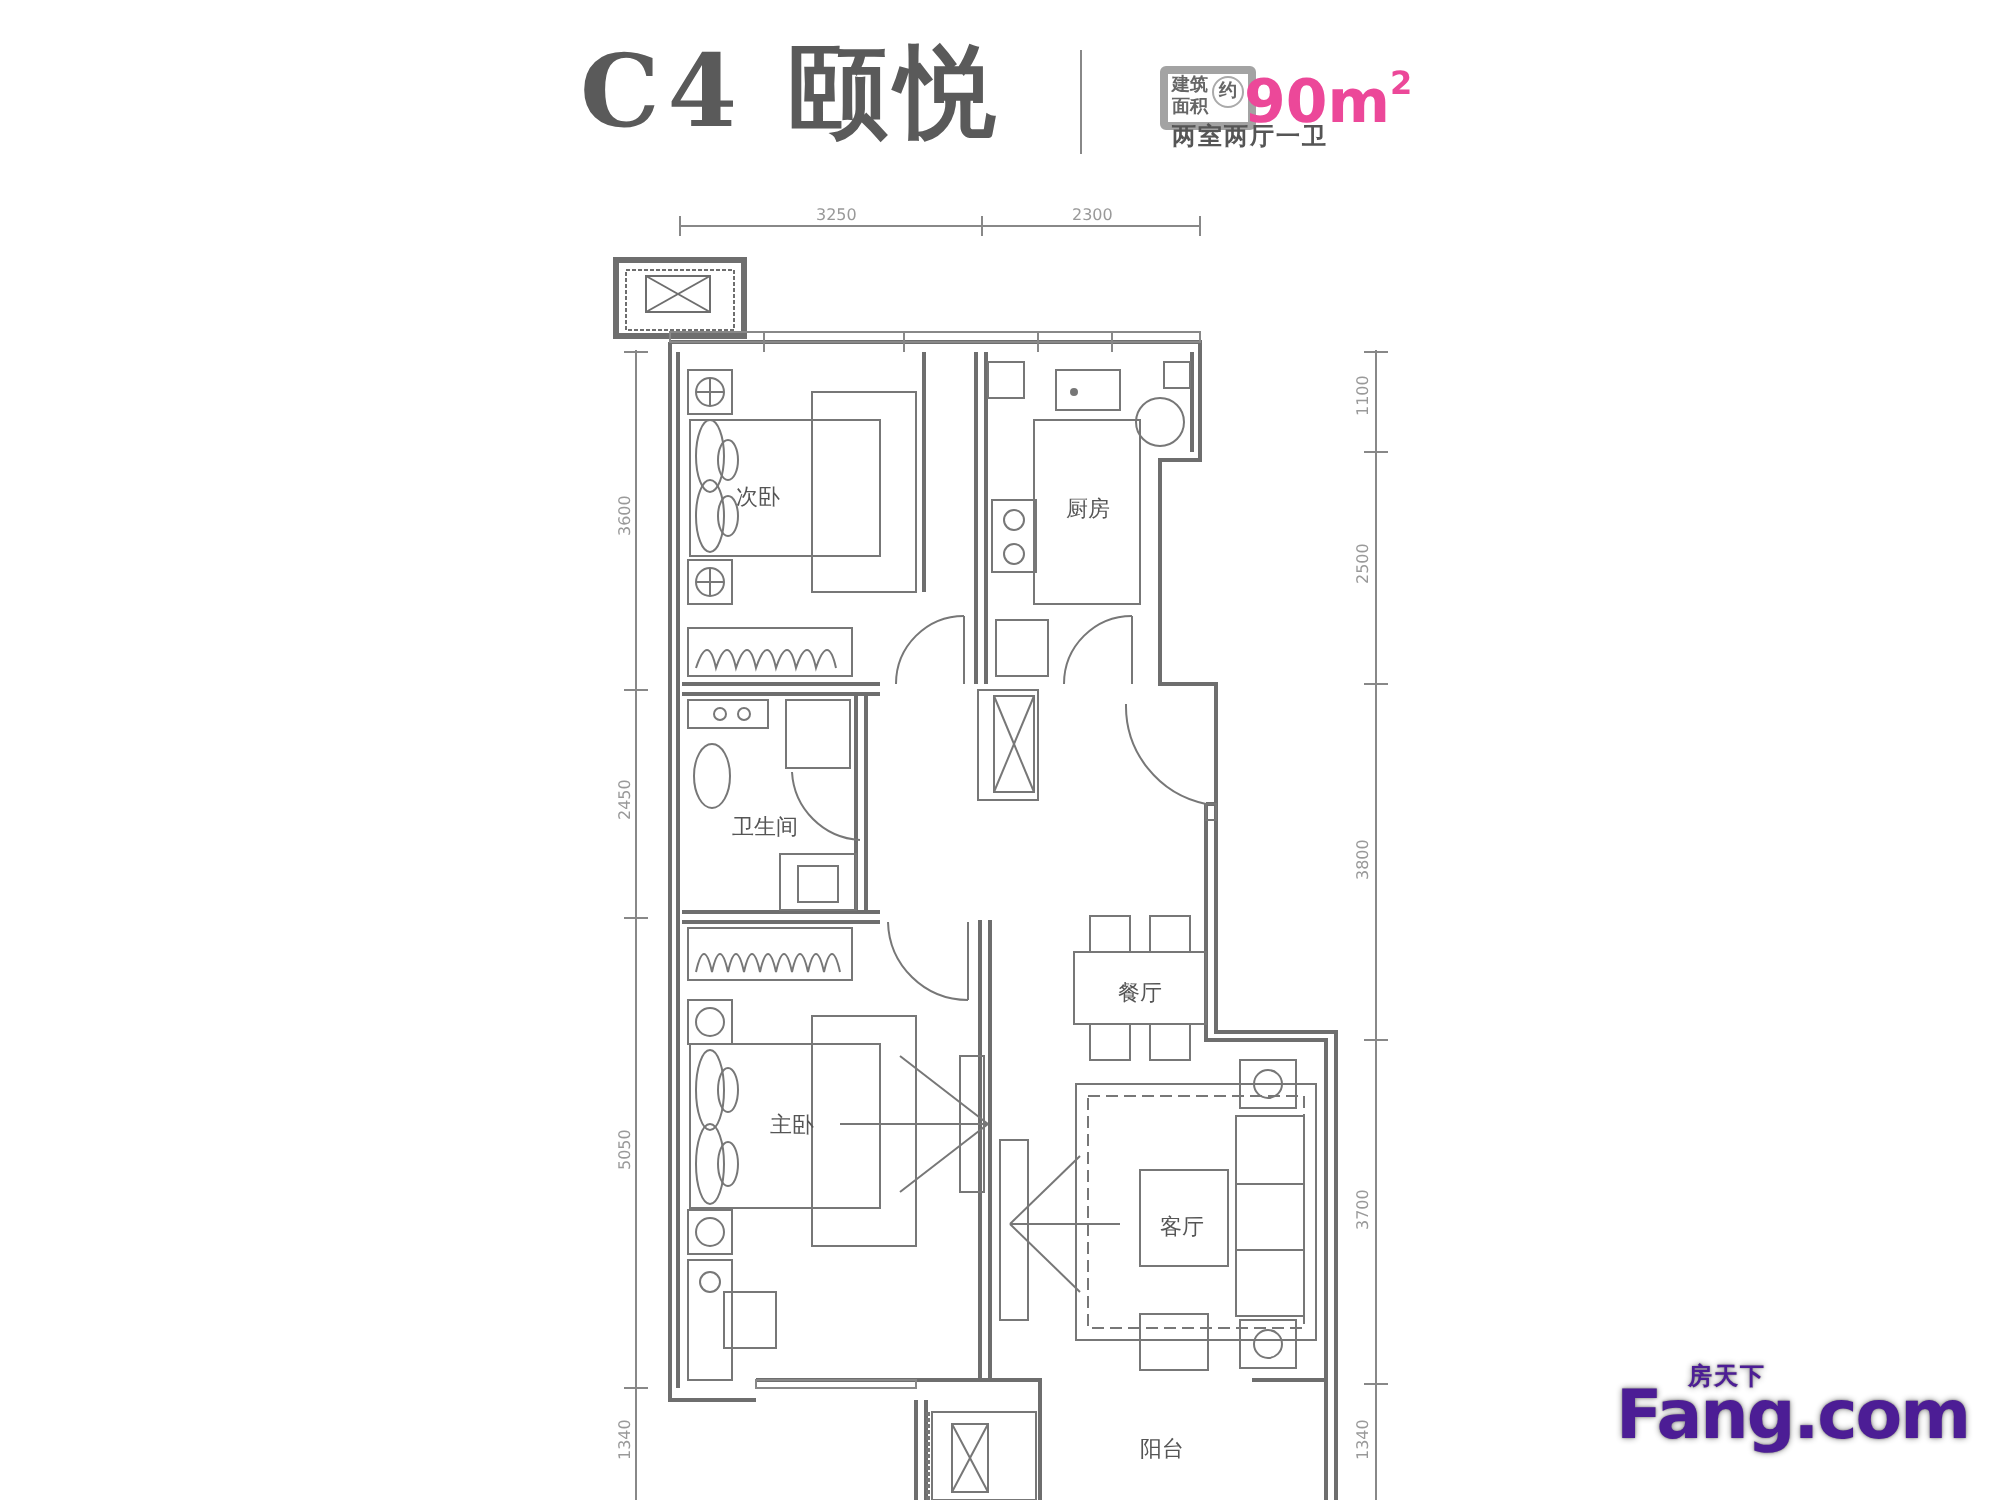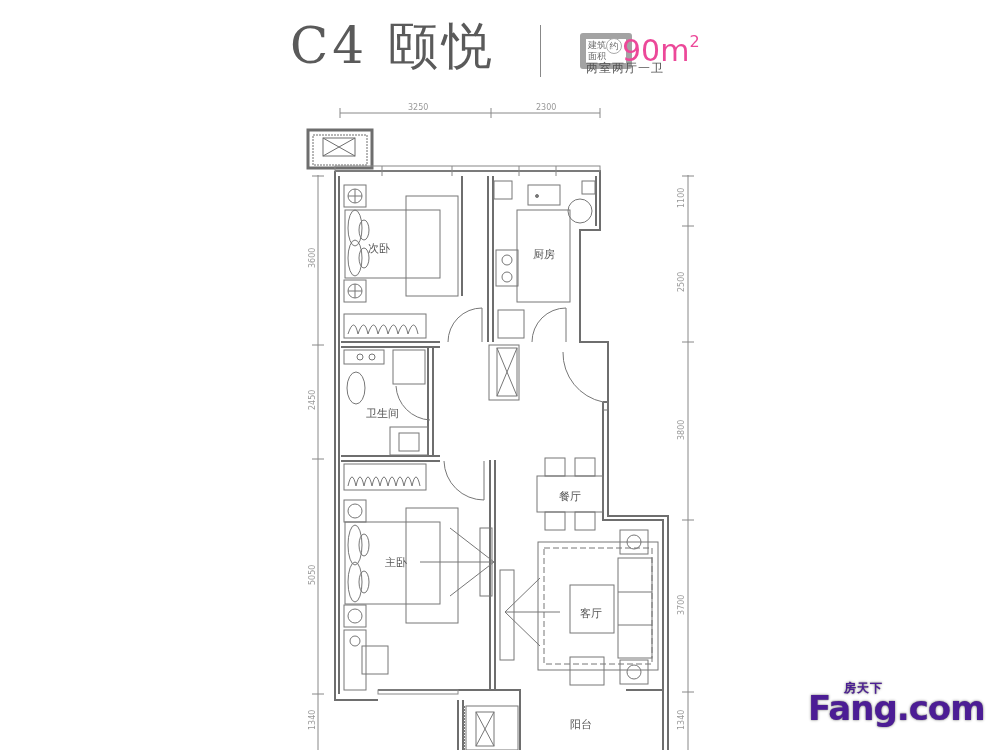--- a/index.html
+++ b/index.html
@@ -1,20 +1,20 @@
 <!DOCTYPE html>
 <html><head>
 <meta charset="utf-8">
 <style>
   html, body { margin:0; padding:0; background:#ffffff; }
   body { width:1000px; height:750px; position:relative; overflow:hidden; font-family:"DejaVu Serif", serif; color:#555; }
-  .header { position:absolute; left:0; top:0; width:821px; height:95px; }
+  .header { position:absolute; left:0; top:0; width:821px; height:95px;font-weight:bold; }
   .plan-name { position:absolute; left:290px; top:14px; font-family:"DejaVu Serif", serif; font-size:50px; color:#5a5a5a; letter-spacing:4px; line-height:64px; }
   .divider { position:absolute; left:540px; top:25px; width:1px; height:52px; background:#888; }
-  .area-tag { position:absolute; left:580px; top:33px; width:36px; font-size:9px; line-height:11px; color:#666; border:6px solid #a3a3a3; border-radius:3px; padding:1px 2px; text-align:left; }
+  .area-tag { position:absolute; left:580px; top:33px; width:36px; font-size:9px; line-height:11px; color:#666; border:4px solid #a3a3a3; border-radius:3px; padding:1px 2px; text-align:left; }
   .area-approx { position:absolute; left:606px; top:38px; font-size:9px; color:#666; border:1px solid #aaa; border-radius:50%; width:14px; height:14px; line-height:14px; text-align:center; }
   .area-value { position:absolute; left:622px; top:22px; font-family:"DejaVu Sans", sans-serif; font-size:30px; color:#ec4899; line-height:40px; }
   .area-value sup { font-size:16px; vertical-align:14px; }
   .layout-type { position:absolute; left:586px; top:60px; font-family:"DejaVu Sans", sans-serif; font-size:12px; color:#555; letter-spacing:1px; }
   svg.plan { position:absolute; left:0; top:0; }
   .room-label { font-family:"DejaVu Serif", serif; font-size:11px; fill:#555; }
   .dim { font-family:"DejaVu Sans", sans-serif; font-size:8px; fill:#999; }
   .watermark { position:absolute; left:808px; top:680px; font-family:"DejaVu Sans", sans-serif; color:#4c1d95; text-shadow:0 0 3px #888, 0 0 1px #777; }
   .wm-main { font-size:34px; font-weight:bold; letter-spacing:-1px; }
   .wm-cn { position:absolute; left:36px; top:0px; font-size:12px; font-weight:bold; letter-spacing:1px; }

